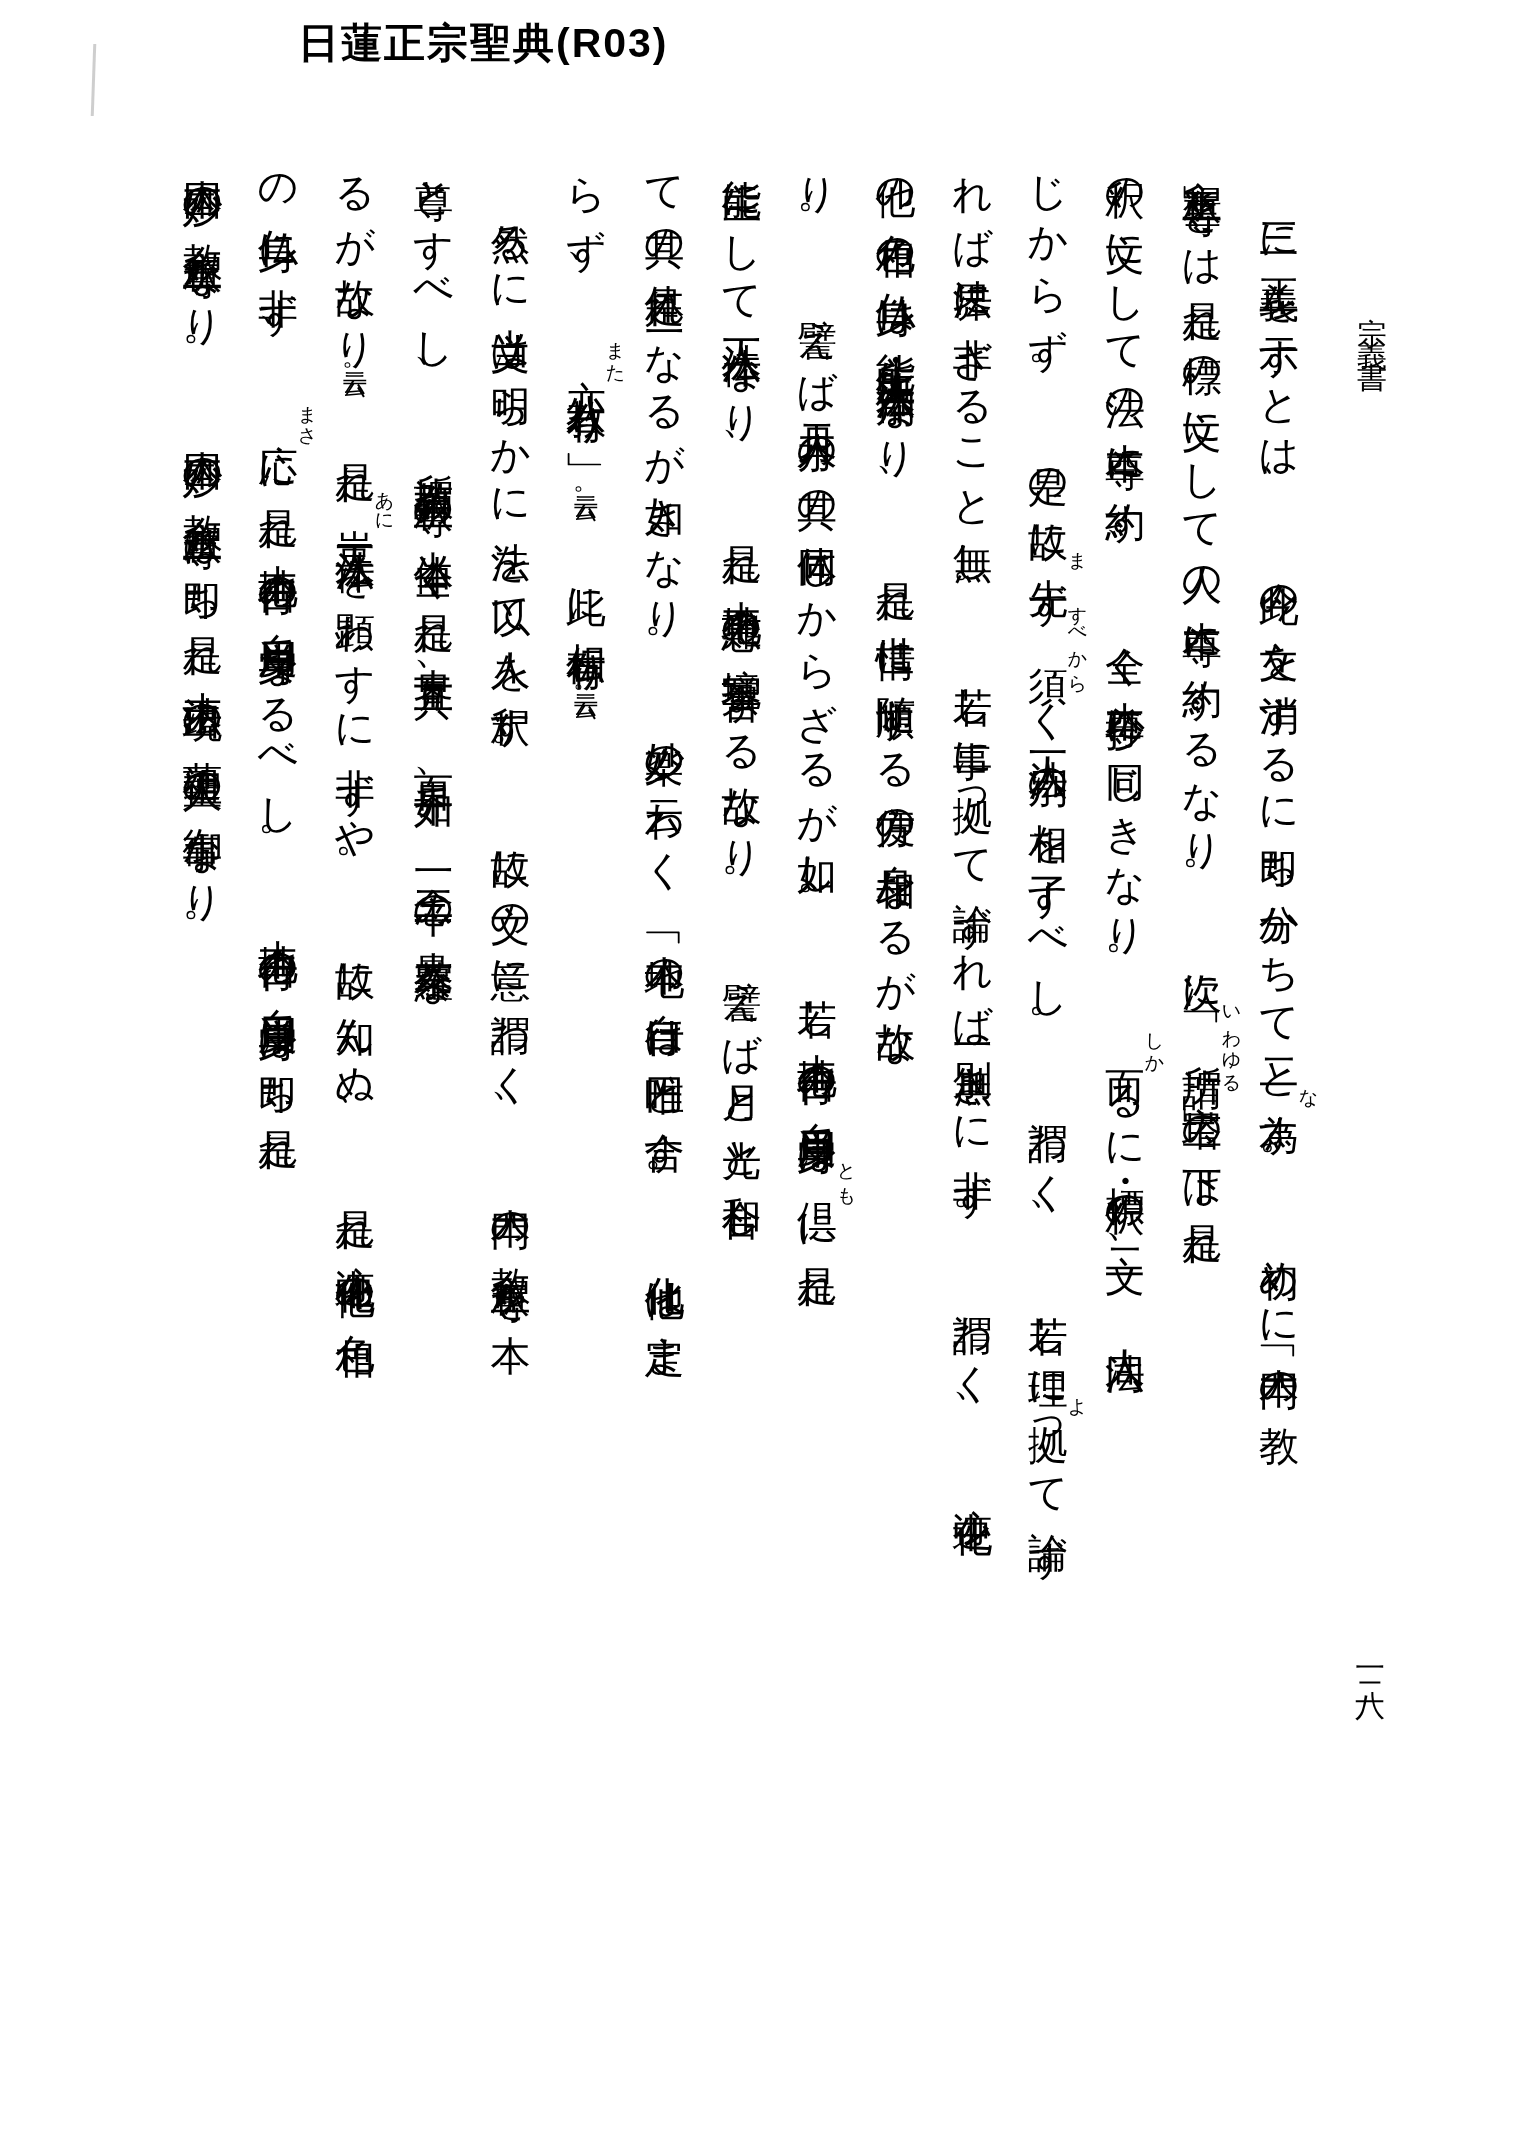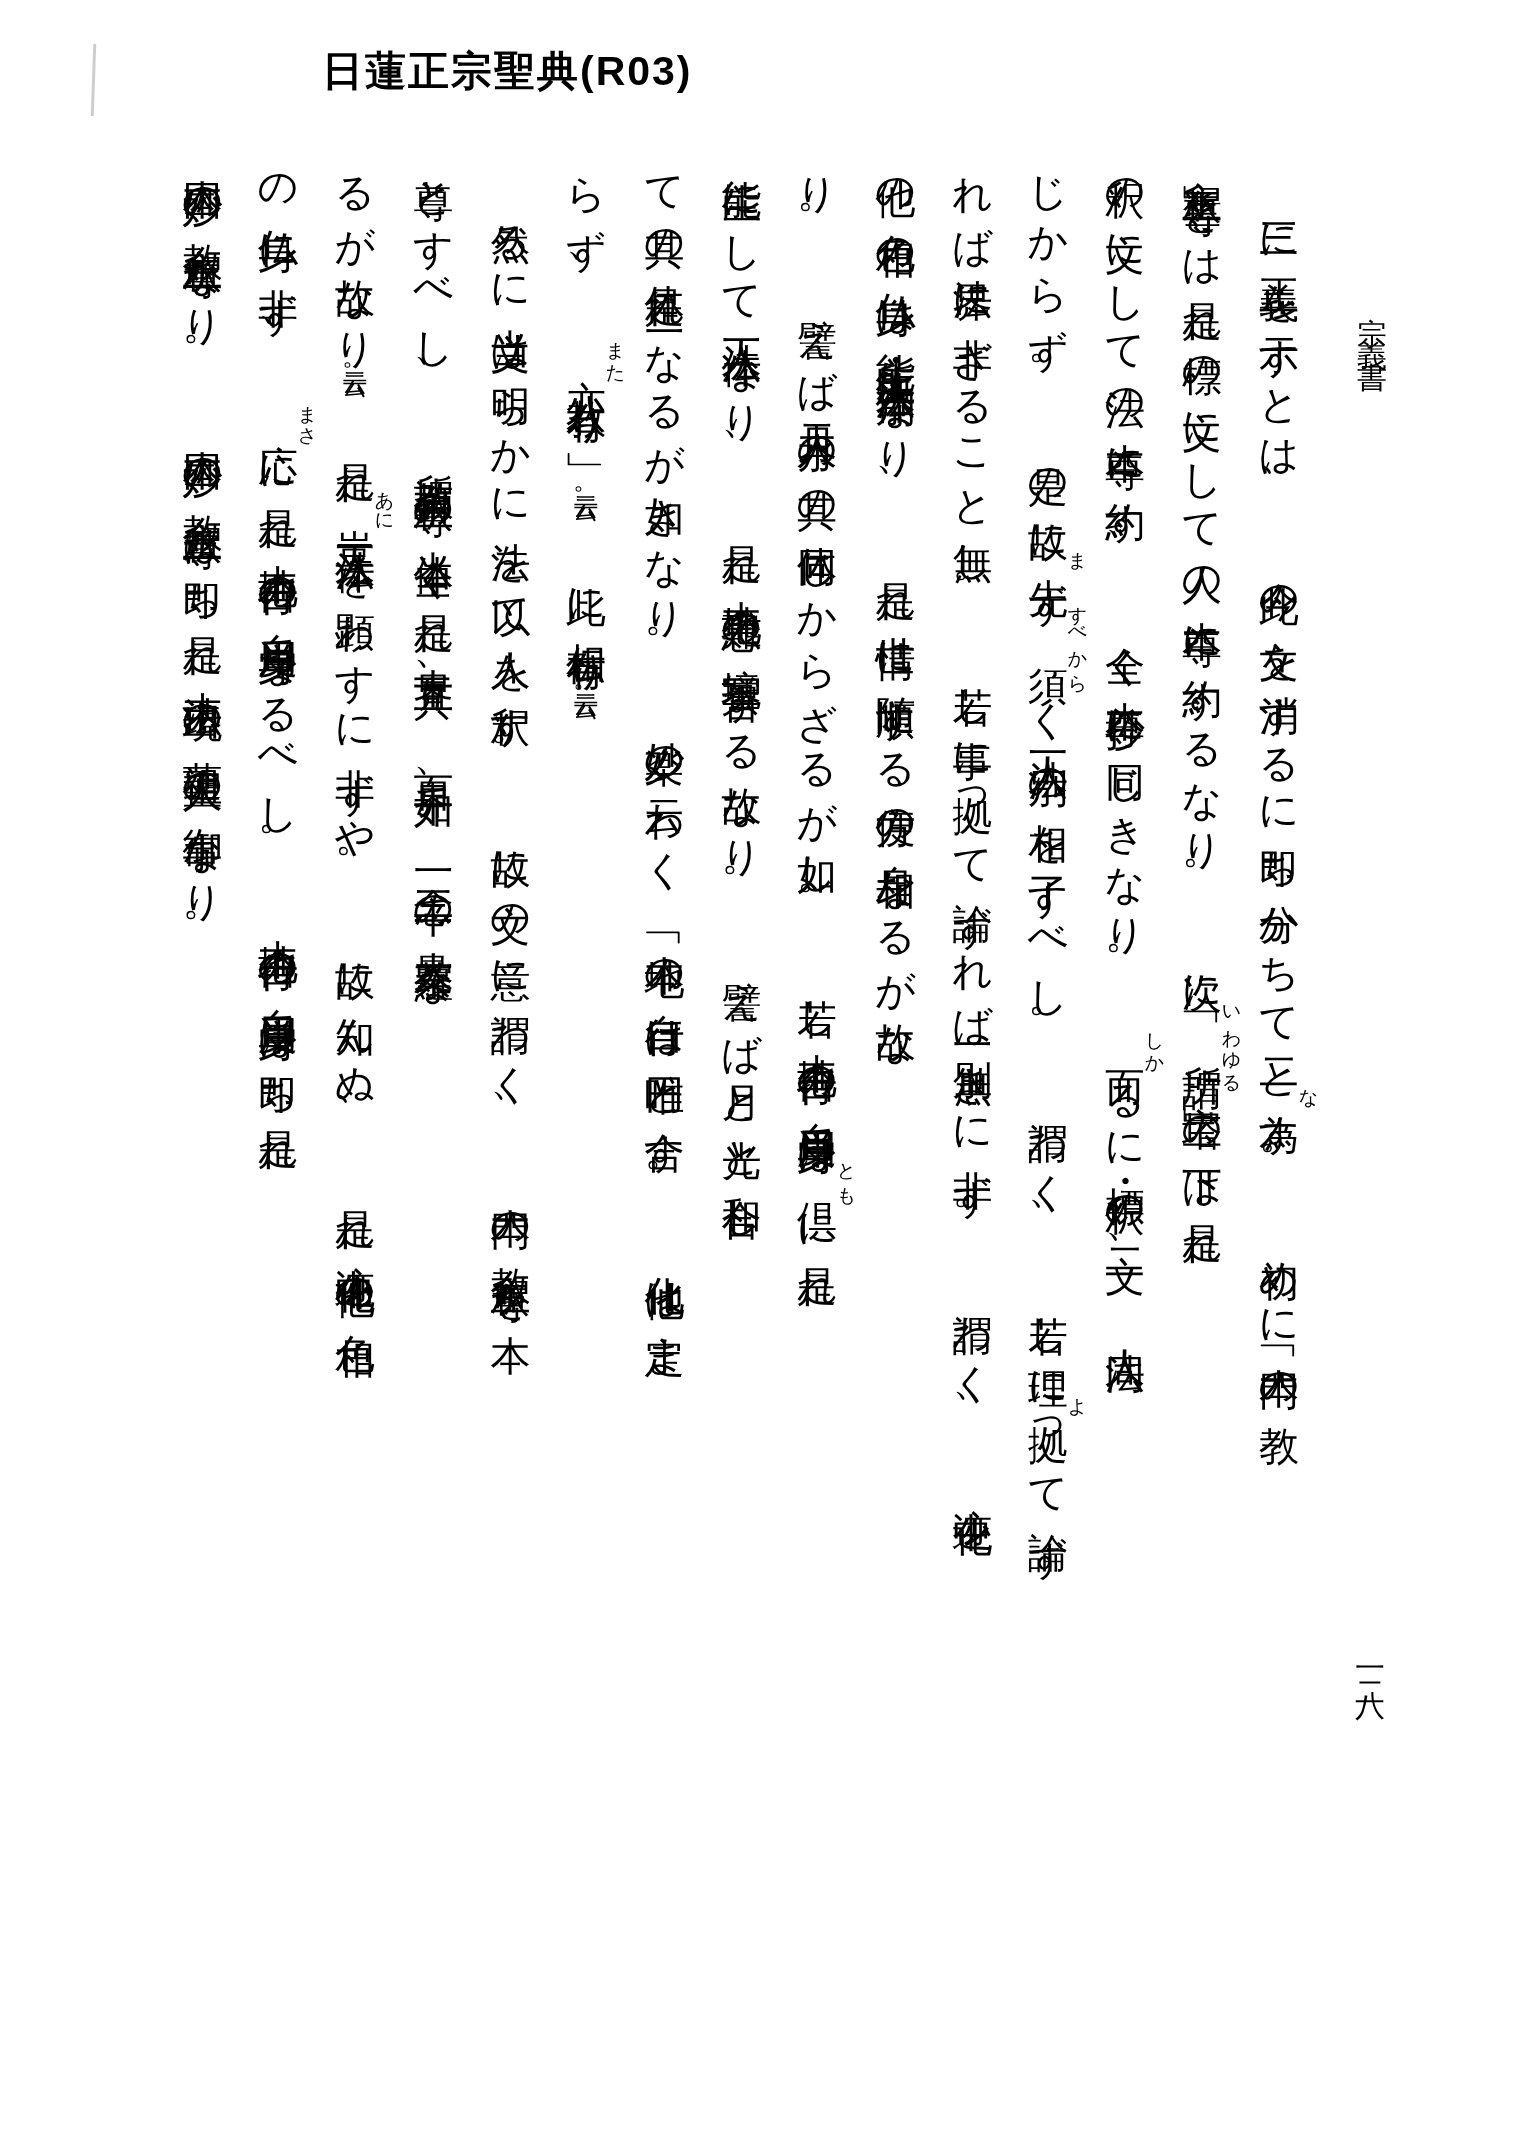--- a/index.html
+++ b/index.html
@@ -7,27 +7,26 @@
     position:relative;
     width:1516px; height:2140px;
     margin:0 auto;
     background:#ffffff;
     overflow:hidden;
     color:#000;
     font-family:"Liberation Serif","DejaVu Serif",serif;
   }
   .doc-header {
     position:absolute;
-    left:298px; top:44px;
+    left:298px; top:16px;
     font-family:"Liberation Sans","DejaVu Sans",sans-serif;
     font-weight:700;
     font-size:41px;
     letter-spacing:2px;
     white-space:nowrap;
-    margin-left:24px;
   }
   .vert {
     writing-mode:vertical-rl;
     text-orientation:mixed;
   }
   .section-title {
     position:absolute;
     top:294px; right:124px;
     font-size:30px;
     letter-spacing:22px;

